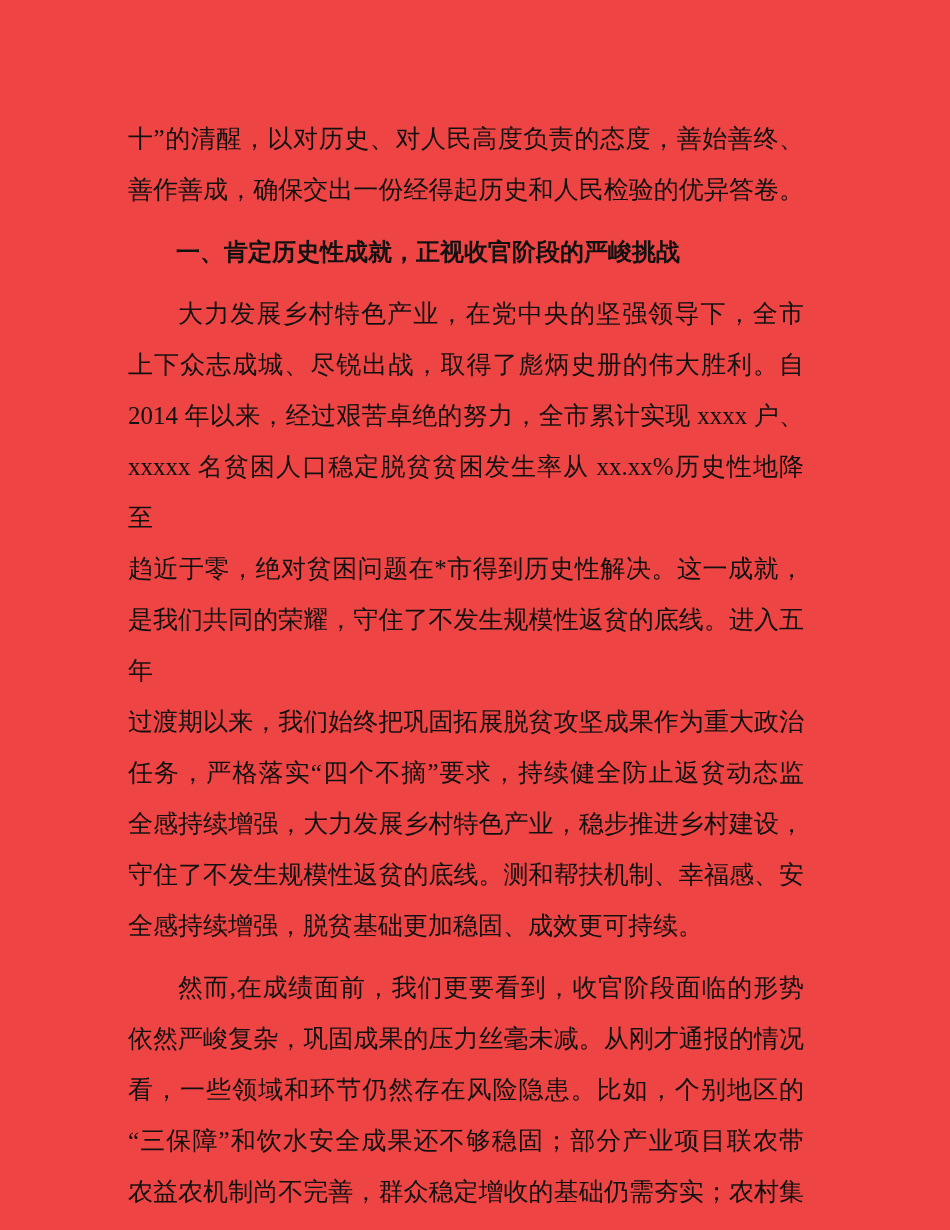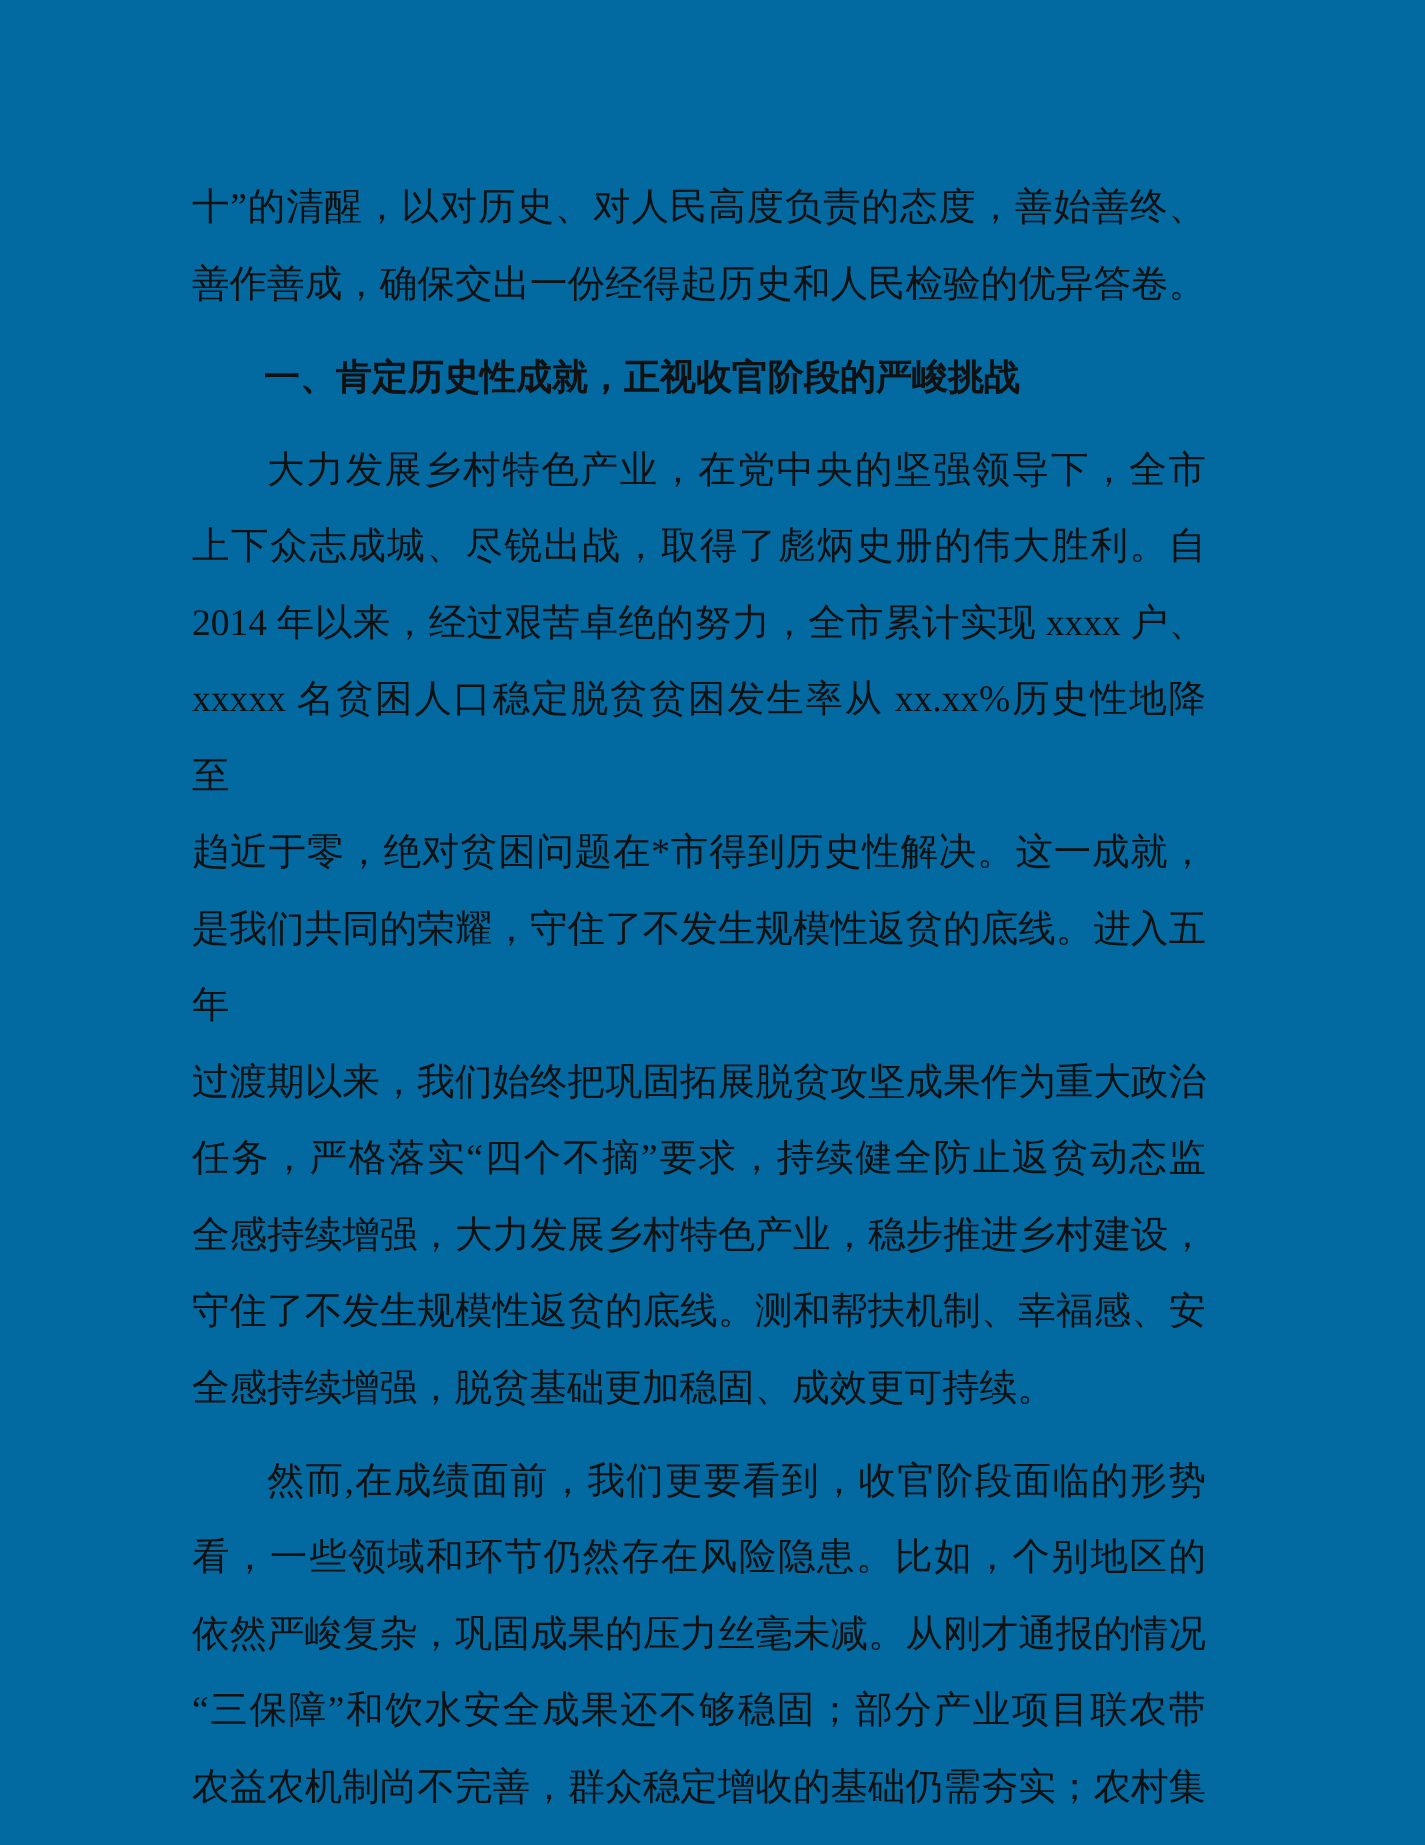--- a/index.html
+++ b/index.html
@@ -45,21 +45,21 @@
     font-weight: 700;
     font-size: 24px;
     line-height: 51px;
     text-align: left;
     text-align-last: left;
   }
 </style>
 </head>
 <body>
 
-<div class="doc-page" style="background: #0369a1; color: rgb(17, 17, 17);">
+<div class="doc-page" style="background: #ef4444; color: rgb(17, 17, 17);">
     <div class="para body">
       <div class="line">十”的清醒，以对历史、对人民高度负责的态度，善始善终、</div>
       <div class="line">善作善成，确保交出一份经得起历史和人民检验的优异答卷。</div>
     </div>
     <div class="para heading">
       <div class="line indent no-stretch">一、肯定历史性成就，正视收官阶段的严峻挑战</div>
     </div>
     <div class="para body">
       <div class="line indent">大力发展乡村特色产业，在党中央的坚强领导下，全市</div>
       <div class="line">上下众志成城、尽锐出战，取得了彪炳史册的伟大胜利。自</div>
@@ -68,18 +68,18 @@
       <div class="line">趋近于零，绝对贫困问题在*市得到历史性解决。这一成就，</div>
       <div class="line">是我们共同的荣耀，守住了不发生规模性返贫的底线。进入五年</div>
       <div class="line">过渡期以来，我们始终把巩固拓展脱贫攻坚成果作为重大政治</div>
       <div class="line">任务，严格落实“四个不摘”要求，持续健全防止返贫动态监</div>
       <div class="line">全感持续增强，大力发展乡村特色产业，稳步推进乡村建设，</div>
       <div class="line">守住了不发生规模性返贫的底线。测和帮扶机制、幸福感、安</div>
       <div class="line no-stretch">全感持续增强，脱贫基础更加稳固、成效更可持续。</div>
     </div>
     <div class="para body">
       <div class="line indent">然而,在成绩面前，我们更要看到，收官阶段面临的形势</div>
+      <div class="line">依然严峻复杂，巩固成果的压力丝毫未减。从刚才通报的情况</div>
       <div class="line">看，一些领域和环节仍然存在风险隐患。比如，个别地区的</div>
-      <div class="line">依然严峻复杂，巩固成果的压力丝毫未减。从刚才通报的情况</div>
       <div class="line">“三保障”和饮水安全成果还不够稳固；部分产业项目联农带</div>
       <div class="line">农益农机制尚不完善，群众稳定增收的基础仍需夯实；农村集</div>
     </div>
   </div>
 
 </body></html>

